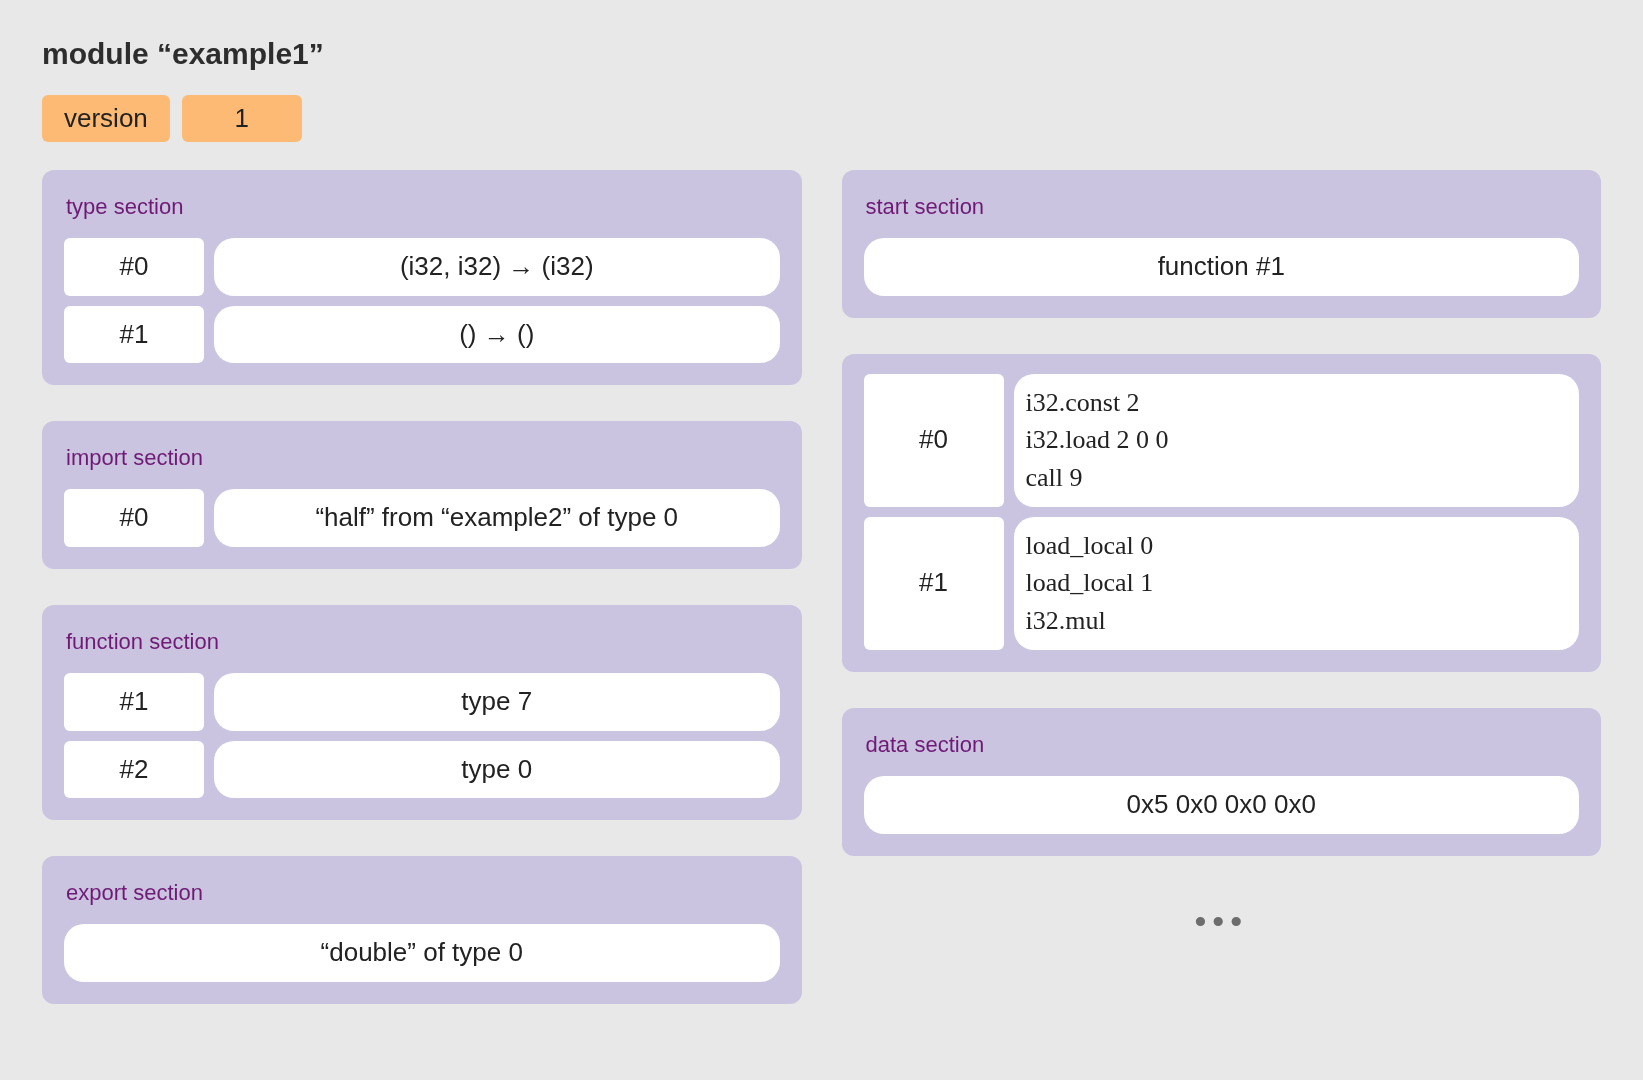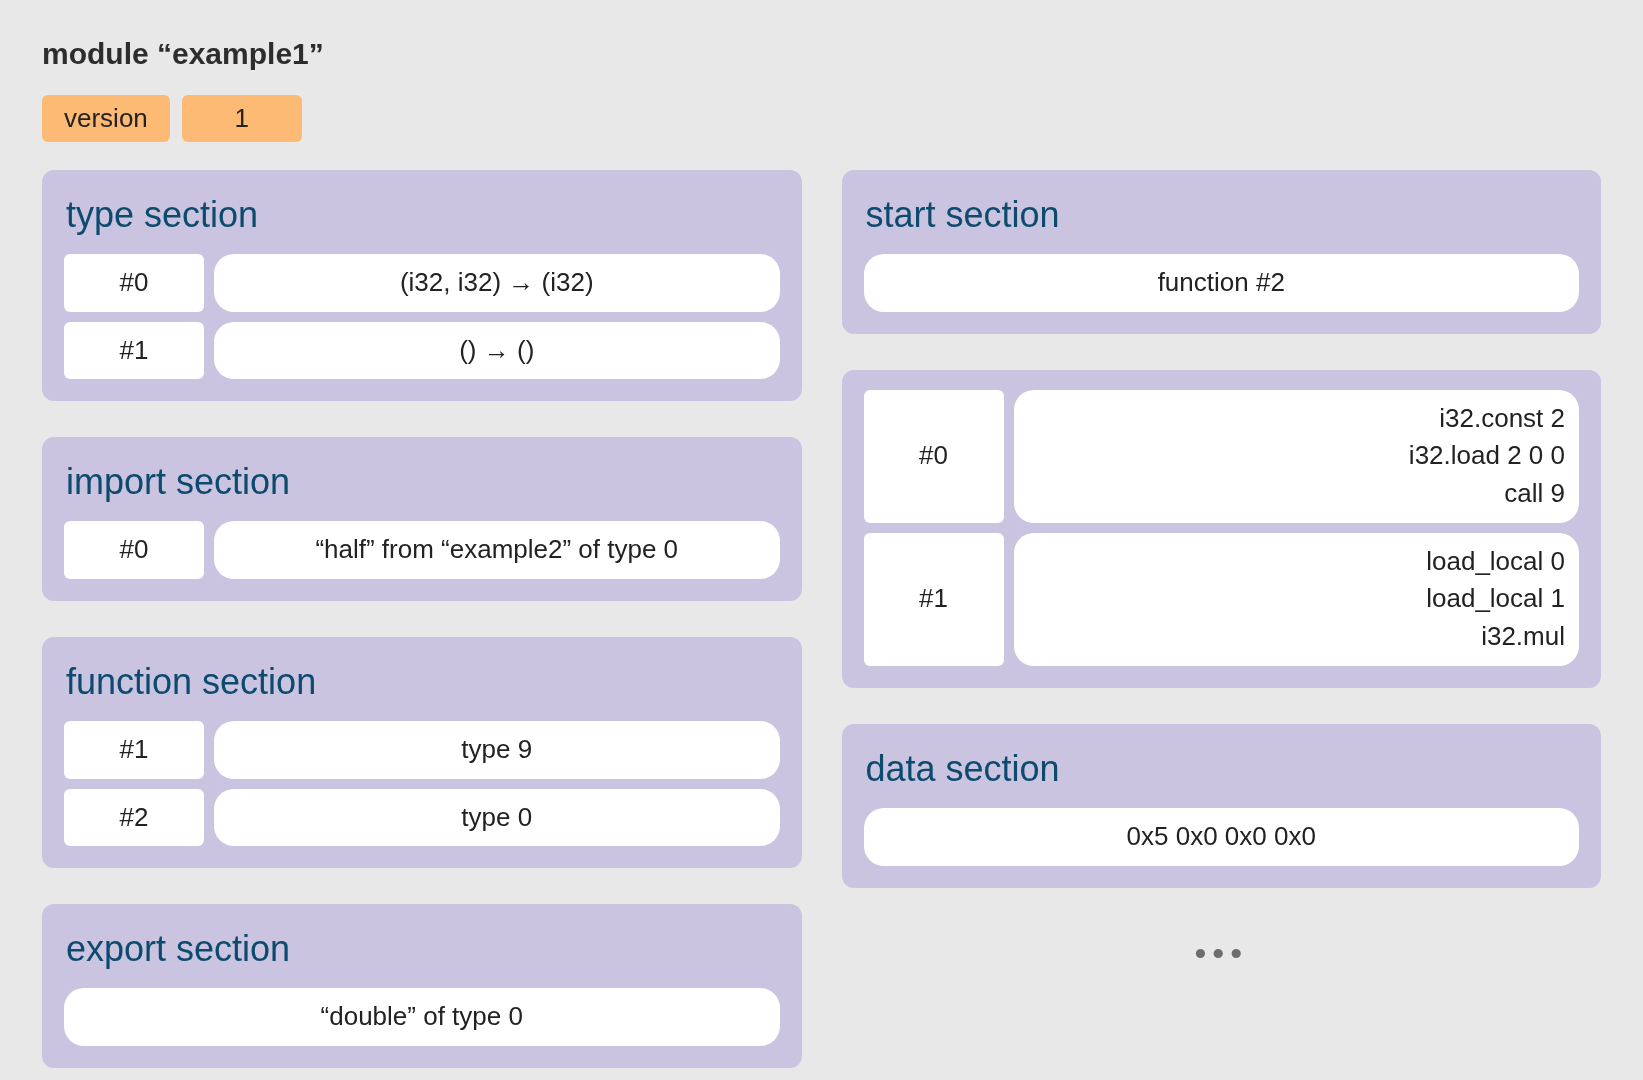--- a/index.html
+++ b/index.html
@@ -29,37 +29,37 @@
   }
   .chip.val { min-width:120px; }
   .columns { display:flex; gap:40px; }
   .col { flex:1; display:flex; flex-direction:column; gap:36px; }
   .section {
     background:#cac4e0;
     border-radius:12px;
     padding:20px 22px 22px 22px;
   }
   .section-title {
-    color:#0c4a6e;
-    font-size:36px;
+    color:#701a75;
+    font-size:22px;
     margin: 4px 2px 18px 2px;
   }
   .rows { display:flex; flex-direction:column; gap:10px; }
   .row { display:flex; gap:10px; }
   .cell {
     background:#fff;
     border-radius:6px;
     padding:10px 14px;
     text-align:center;
     font-size:26px;
     line-height:1.45;
   }
   .idx { width:140px; flex:0 0 auto; }
   .grow { flex:1;border-radius:20px; }
-  .code-cell { text-align:right; padding-left:28px; }
+  .code-cell { text-align:left; padding-left:12px;font-family:Liberation Serif, serif; }
   .code-line { display:block; }
   .ellipsis {
     text-align:center;
     color:#6d6d6d;
     font-size:34px;
     letter-spacing:6px;
     margin-top:10px;
   }
 </style>
 </head>
@@ -98,21 +98,21 @@
           <div class="cell grow">“half” from “example2” of type 0</div>
         </div>
       </div>
     </div>
 
     <div class="section">
       <div class="section-title">function section</div>
       <div class="rows">
         <div class="row">
           <div class="cell idx">#1</div>
-          <div class="cell grow">type 9</div>
+          <div class="cell grow">type 7</div>
         </div>
         <div class="row">
           <div class="cell idx">#2</div>
           <div class="cell grow">type 0</div>
         </div>
       </div>
     </div>
 
     <div class="section">
       <div class="section-title">export section</div>
@@ -124,21 +124,21 @@
     </div>
 
   </div>
 
   <div class="col">
 
     <div class="section">
       <div class="section-title">start section</div>
       <div class="rows">
         <div class="row">
-          <div class="cell grow">function #2</div>
+          <div class="cell grow">function #1</div>
         </div>
       </div>
     </div>
 
     <div class="section">
       <div class="rows">
         <div class="row">
           <div class="cell idx" style="display:flex;align-items:center;justify-content:center;">#0</div>
           <div class="cell grow code-cell">
             <span class="code-line">i32.const  2</span>

